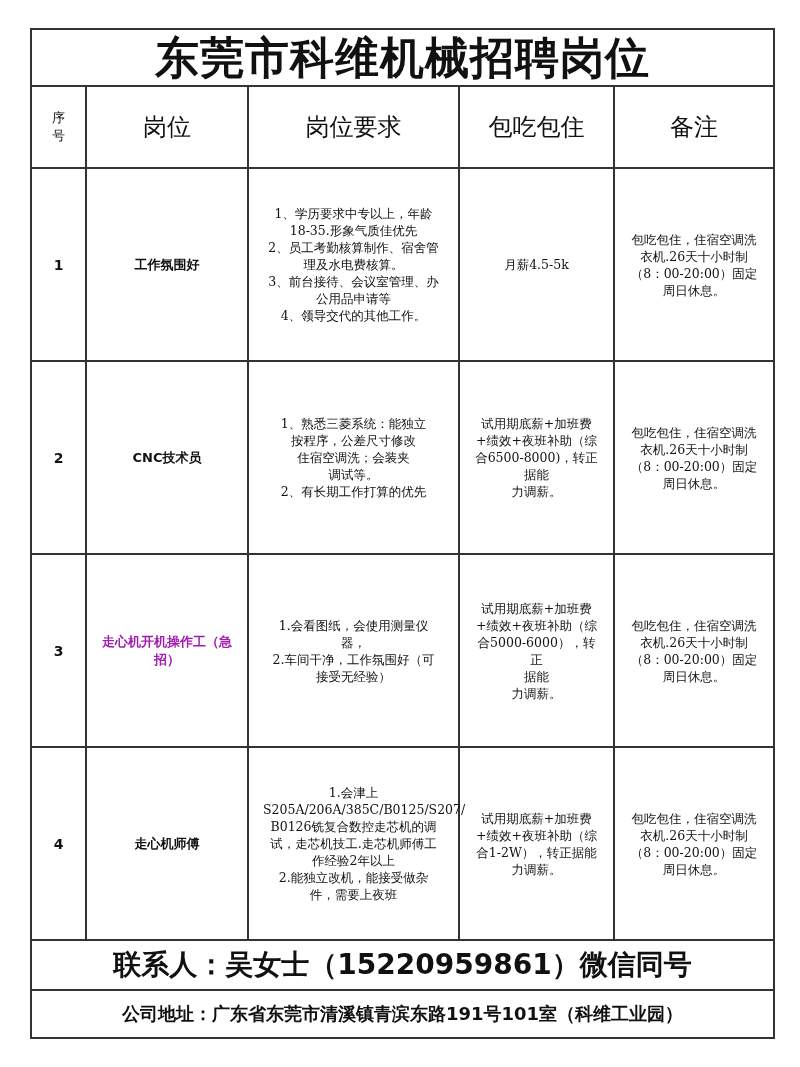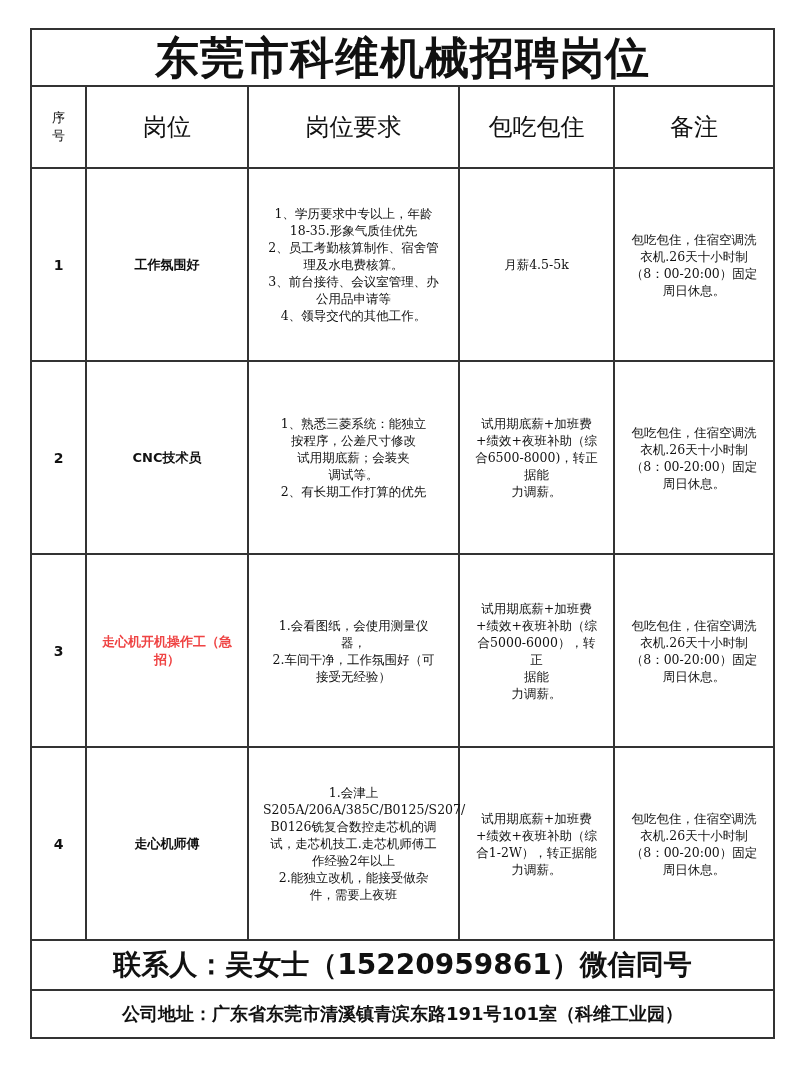--- a/index.html
+++ b/index.html
@@ -5,21 +5,21 @@
   html,body{margin:0;padding:0;background:#fff;}
   body{width:800px;height:1067px;position:relative;font-family:"DejaVu Sans",sans-serif;color:#111;}
   table{position:absolute;left:30px;top:28px;width:743px;border-collapse:collapse;table-layout:fixed;}
   td{border:2px solid #333;text-align:center;vertical-align:middle;padding:0 14px;}
   .title{height:55px;font-size:44px;font-weight:bold;letter-spacing:1px;line-height:55px;}
   .hdr td{height:80px;font-size:24px;}
   .hdr td.seq{font-size:13px;}
   .row td{height:191px;}
   .seqc{font-size:14px;font-weight:bold;}
   .pos{font-size:13px;font-weight:bold;}
-  .pos.urgent{color:#ef4444;margin-left:28px;}
+  .pos.urgent{color:#a21caf;margin-left:28px;}
   .req,.sal,.note{font-family:"DejaVu Serif",serif;font-size:12.5px;line-height:17px;}
   .line{display:block;}
   .contact{height:48px;font-size:28px;font-weight:bold;border-radius:18px;}
   .addr{height:46px;font-size:18px;font-weight:bold;}
 </style>
 </head>
 <body>
 
 <table>
   <colgroup>
@@ -63,21 +63,21 @@
           <span class="line">（8：00-20:00）固定</span>
           <span class="line">周日休息。</span>
         </td>
       </tr>
       <tr class="row">
         <td class="seqc">2</td>
         <td class="pos">CNC技术员</td>
         <td class="req">
           <span class="line">1、熟悉三菱系统：能独立</span>
           <span class="line">按程序，公差尺寸修改</span>
-          <span class="line">试用期底薪；会装夹</span>
+          <span class="line">住宿空调洗；会装夹</span>
           <span class="line">调试等。</span>
           <span class="line">2、有长期工作打算的优先</span>
         </td>
         <td class="sal">
           <span class="line">试用期底薪+加班费</span>
           <span class="line">+绩效+夜班补助（综</span>
           <span class="line">合6500-8000)，转正</span>
           <span class="line">据能</span>
           <span class="line">力调薪。</span>
         </td>

